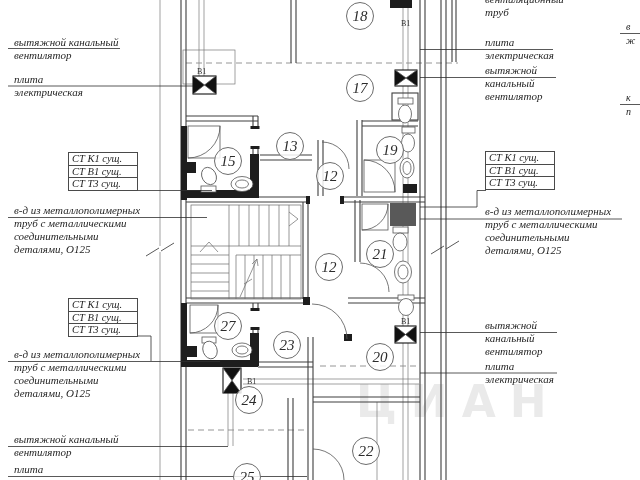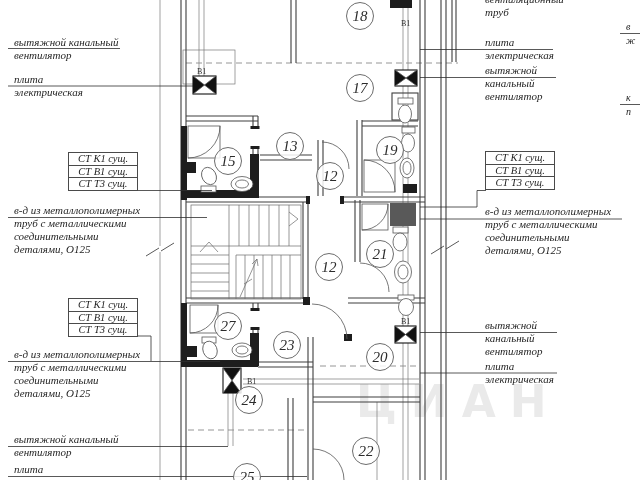--- a/index.html
+++ b/index.html
@@ -7,21 +7,21 @@
          font-family:"Liberation Serif",serif;}
   .stage svg{position:absolute;left:0;top:0;z-index:2;}
   .watermark{position:absolute;left:356px;top:376px;z-index:1;
              font-family:"DejaVu Sans",sans-serif;font-weight:bold;font-size:44px;
              letter-spacing:14px;color:rgba(125,125,125,0.16);}
   .ann{position:absolute;z-index:3;font-style:italic;font-size:11px;line-height:13px;
        color:#1f1f1f;white-space:nowrap;}
   .ann div{height:13px;}
   .riser{position:absolute;z-index:3;font-style:italic;font-size:10.5px;color:#1f1f1f;}
   .riser .row{width:62px;height:11.5px;line-height:11.5px;border:1px solid #4a4a4a;
-              margin-top:-1px;padding:0 3px;background:#fff;white-space:nowrap;text-align:center;}
+              margin-top:-1px;padding:0 3px;background:#fff;white-space:nowrap;}
   .edge-frag{position:absolute;z-index:3;font-style:italic;font-size:10px;line-height:11px;color:#222;}
   
   .w{stroke:#3f3f3f;stroke-width:1.1;fill:none;}
   .t{stroke:#787878;stroke-width:0.7;fill:none;}
   .l{stroke:#2e2e2e;stroke-width:0.8;fill:none;}
   .d{stroke:#8a8a8a;stroke-width:0.9;fill:none;stroke-dasharray:6 4;}
   .s{stroke:#6a6a6a;stroke-width:0.7;fill:none;}
   .f{stroke:#555;stroke-width:0.8;fill:#fff;}
   .fn{stroke:#555;stroke-width:0.8;fill:none;}
   .b{fill:#1d1d1d;stroke:none;}

